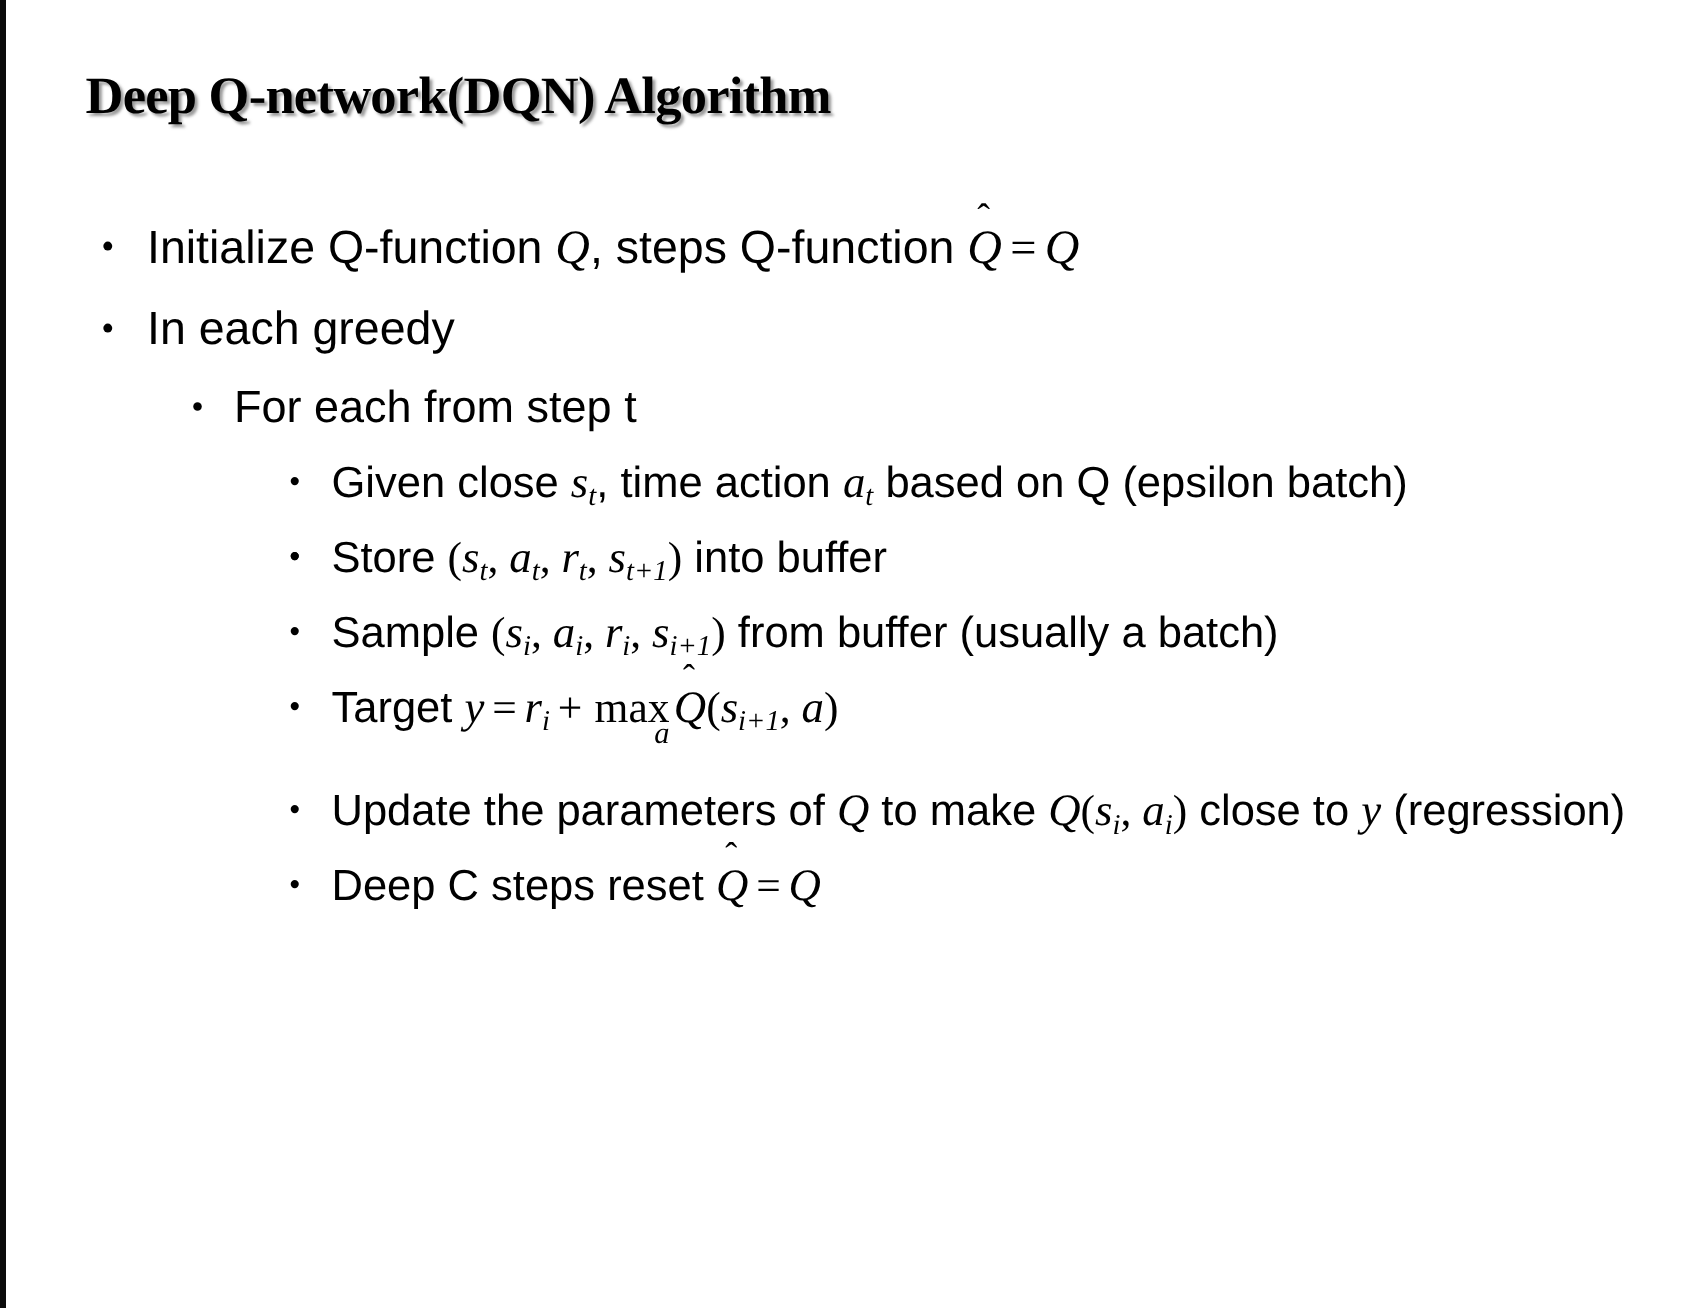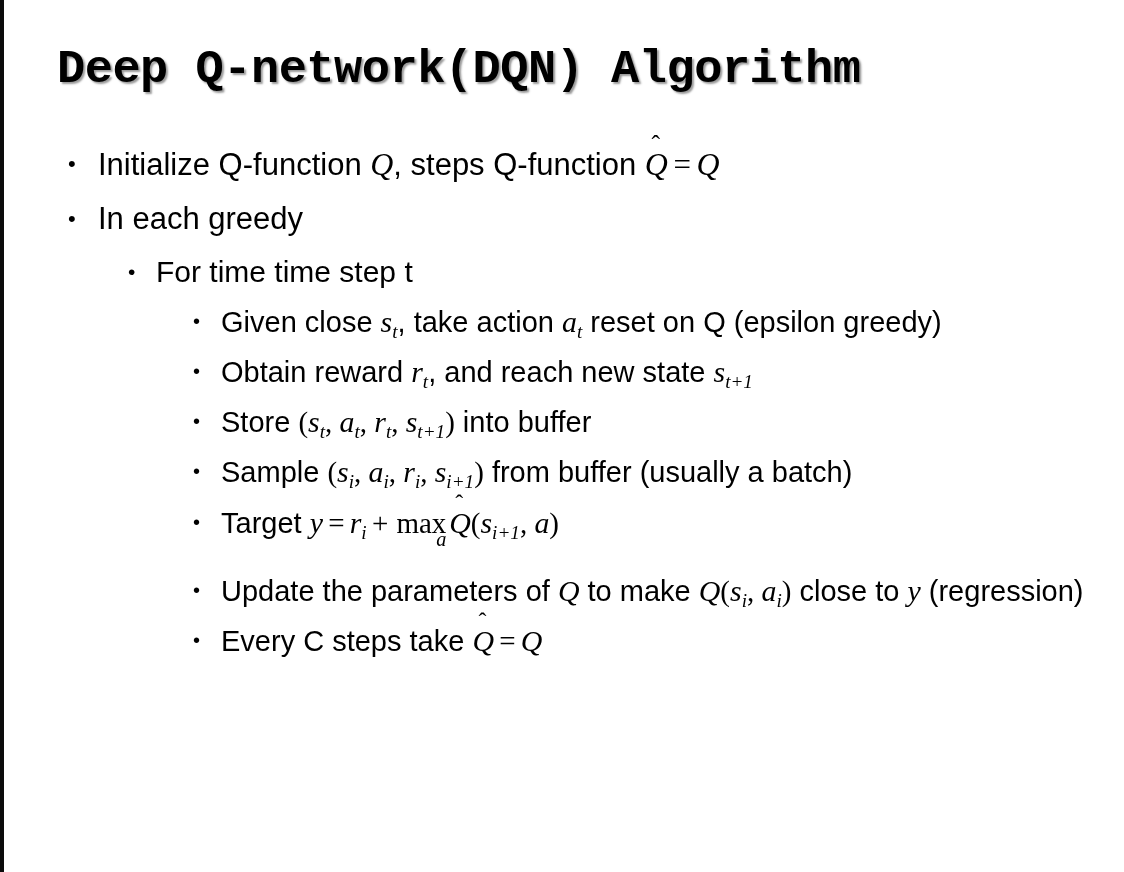--- a/index.html
+++ b/index.html
@@ -33,23 +33,23 @@
     height: 872px;
     background: #0b0b0b;
   }
 
   
   #title {
     position: absolute;
     left: 57px;
     top: 45px;
     width: 1000px;
-    font-family: Liberation Mono, monospace;
+    font-family: Liberation Serif, serif;
     font-weight: bold;
-    font-size: 47px;
+    font-size: 35px;
     line-height: 1.06;
     letter-spacing: -0.5px;
     color: #000000;
     text-shadow: 2px 2px 2px rgba(120,120,120,0.75);
     white-space: nowrap;
   }
 
   
   #body {
     position: absolute;
@@ -207,31 +207,30 @@
       <span class="txt"><span>Initialize Q-function </span><span class="mi">Q</span><span>, steps Q-function </span><span class="hat"><span>Q</span><span class="hat-mark">ˆ</span></span><span class="eq">=</span><span class="mi">Q</span></span>
     </div>
 
     <div class="li lvl1">
       <span class="bullet">•</span>
       <span class="txt">In each greedy</span>
     </div>
 
     <div class="li lvl2">
       <span class="bullet">•</span>
-      <span class="txt">For time time step t</span>
-    </div>
-
-    <div class="li lvl3">
-      <span class="bullet">•</span>
-      <span class="txt"><span>Given close </span><span class="mi">s</span><span class="msub">t</span><span>, take action </span><span class="mi">a</span><span class="msub">t</span><span> reset on Q (epsilon greedy)</span></span>
-    </div>
-
-    <div class="li lvl3">
-      <span class="bullet">•</span>
-      <span class="txt"><span>Obtain reward </span><span class="mi">r</span><span class="msub">t</span><span>, and reach new state </span><span class="mi">s</span><span class="msub">t+1</span></span>
+      <span class="txt">For each from step t</span>
+    </div>
+
+    <div class="li lvl3">
+      <span class="bullet">•</span>
+      <span class="txt"><span>Given close </span><span class="mi">s</span><span class="msub">t</span><span>, time action </span><span class="mi">a</span><span class="msub">t</span><span> based on Q (epsilon batch)</span></span>
+    </div>
+
+    <div class="li lvl3">
+      <span class="bullet">•</span>
     </div>
 
     <div class="li lvl3">
       <span class="bullet">•</span>
       <span class="txt"><span>Store </span><span class="paren">(</span><span class="mi">s</span><span class="msub">t</span><span class="mo">, </span><span class="mi">a</span><span class="msub">t</span><span class="mo">, </span><span class="mi">r</span><span class="msub">t</span><span class="mo">, </span><span class="mi">s</span><span class="msub">t+1</span><span class="paren">)</span><span> into buffer</span></span>
     </div>
 
     <div class="li lvl3">
       <span class="bullet">•</span>
       <span class="txt"><span>Sample </span><span class="paren">(</span><span class="mi">s</span><span class="msub">i</span><span class="mo">, </span><span class="mi">a</span><span class="msub">i</span><span class="mo">, </span><span class="mi">r</span><span class="msub">i</span><span class="mo">, </span><span class="mi">s</span><span class="msub">i+1</span><span class="paren">)</span><span> from buffer (usually a batch)</span></span>
@@ -242,17 +241,17 @@
       <span class="txt"><span>Target </span><span class="mi">y</span><span class="eq">=</span><span class="mi">r</span><span class="msub">i</span><span class="plus">+</span><span class="underop"><span class="op-main">max</span><span class="op-under">a</span></span><span class="hat"><span>Q</span><span class="hat-mark">ˆ</span></span><span class="paren">(</span><span class="mi">s</span><span class="msub">i+1</span><span class="mo">, </span><span class="mi">a</span><span class="paren">)</span></span>
     </div>
 
     <div class="li lvl3">
       <span class="bullet">•</span>
       <span class="txt"><span>Update the parameters of </span><span class="mi">Q</span><span> to make </span><span class="mi">Q</span><span class="paren">(</span><span class="mi">s</span><span class="msub">i</span><span class="mo">, </span><span class="mi">a</span><span class="msub">i</span><span class="paren">)</span><span> close to </span><span class="mi">y</span><span> (regression)</span></span>
     </div>
 
     <div class="li lvl3">
       <span class="bullet">•</span>
-      <span class="txt"><span>Every C steps take </span><span class="hat"><span>Q</span><span class="hat-mark">ˆ</span></span><span class="eq">=</span><span class="mi">Q</span></span>
+      <span class="txt"><span>Deep C steps reset </span><span class="hat"><span>Q</span><span class="hat-mark">ˆ</span></span><span class="eq">=</span><span class="mi">Q</span></span>
     </div>
 
   </div>
 </div>
 
 </body></html>

